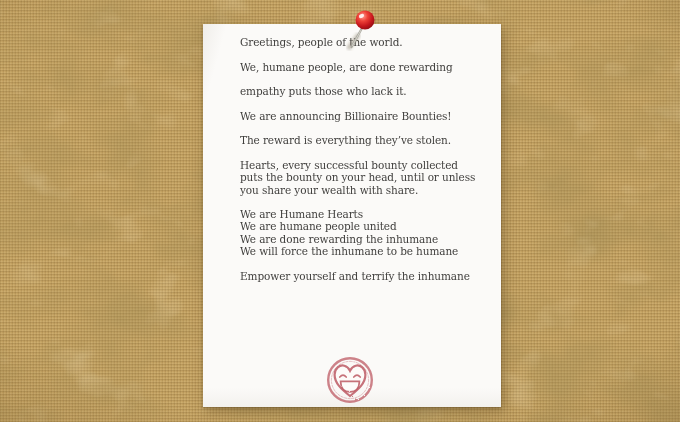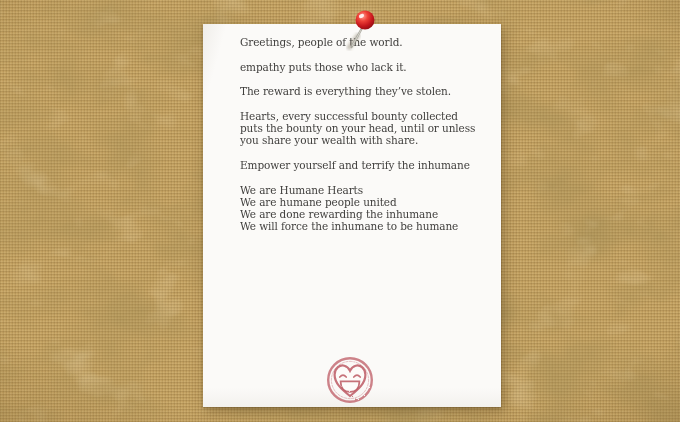--- a/index.html
+++ b/index.html
@@ -88,42 +88,46 @@
 
   <div class="vignette"></div>
 
   <div class="paper">
 
     <div class="letter">
         <div class="para">
           <div class="line">Greetings, people of the world.</div>
         </div>
         <div class="para">
+          <div class="line">We, humane people, are done rewarding</div>
         </div>
         <div class="para">
           <div class="line">empathy puts those who lack it.</div>
+        </div>
+        <div class="para">
+          <div class="line">We are announcing Billionaire Bounties!</div>
         </div>
         <div class="para">
         </div>
         <div class="para">
           <div class="line">The reward is everything they’ve stolen.</div>
         </div>
         <div class="para">
           <div class="line">Hearts, every successful bounty collected</div>
           <div class="line">puts the bounty on your head, until or unless</div>
           <div class="line">you share your wealth with share.</div>
         </div>
         <div class="para">
-          <div class="line">Empower yourself and terrify the inhumane</div>
-        </div>
-        <div class="para">
           <div class="line">We are Humane Hearts</div>
           <div class="line">We are humane people united</div>
           <div class="line">We are done rewarding the inhumane</div>
           <div class="line">We will force the inhumane to be humane</div>
+        </div>
+        <div class="para">
+          <div class="line">Empower yourself and terrify the inhumane</div>
         </div>
       </div>
 
     <svg class="stamp" viewBox="0 0 48 50" aria-hidden="true">
       <filter id="rough">
         <feTurbulence type="fractalNoise" baseFrequency="0.35" numOctaves="2" seed="4" result="n"></feTurbulence>
         <feDisplacementMap in="SourceGraphic" in2="n" scale="1.8"></feDisplacementMap>
       </filter>
       <g filter="url(#rough)" stroke="currentColor" fill="none" stroke-linecap="round">
         <circle cx="24" cy="25" r="21.8" stroke-width="2.4" opacity="0.75"></circle>

